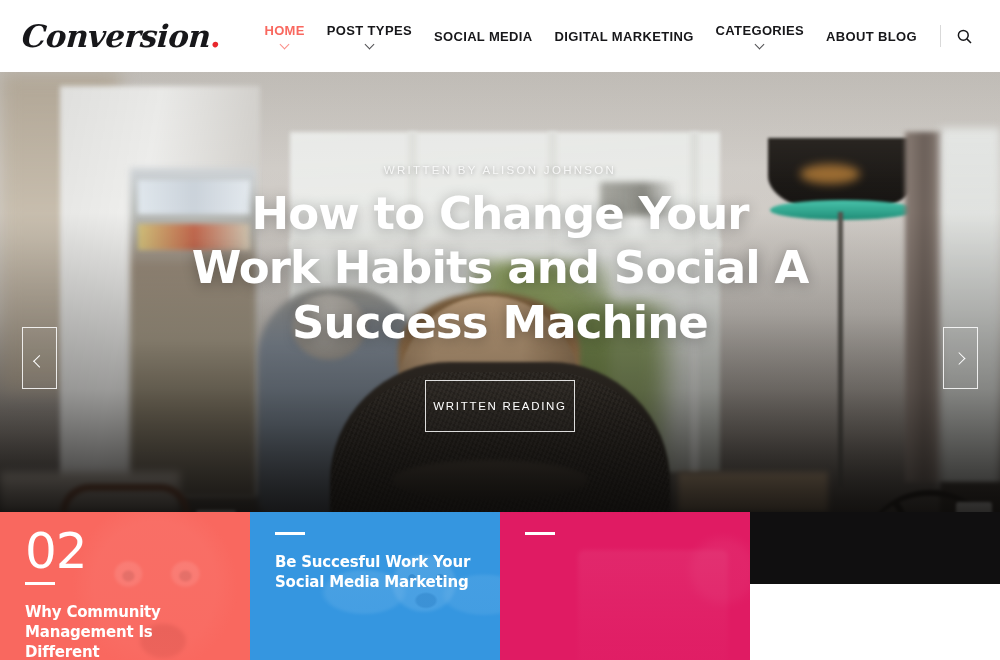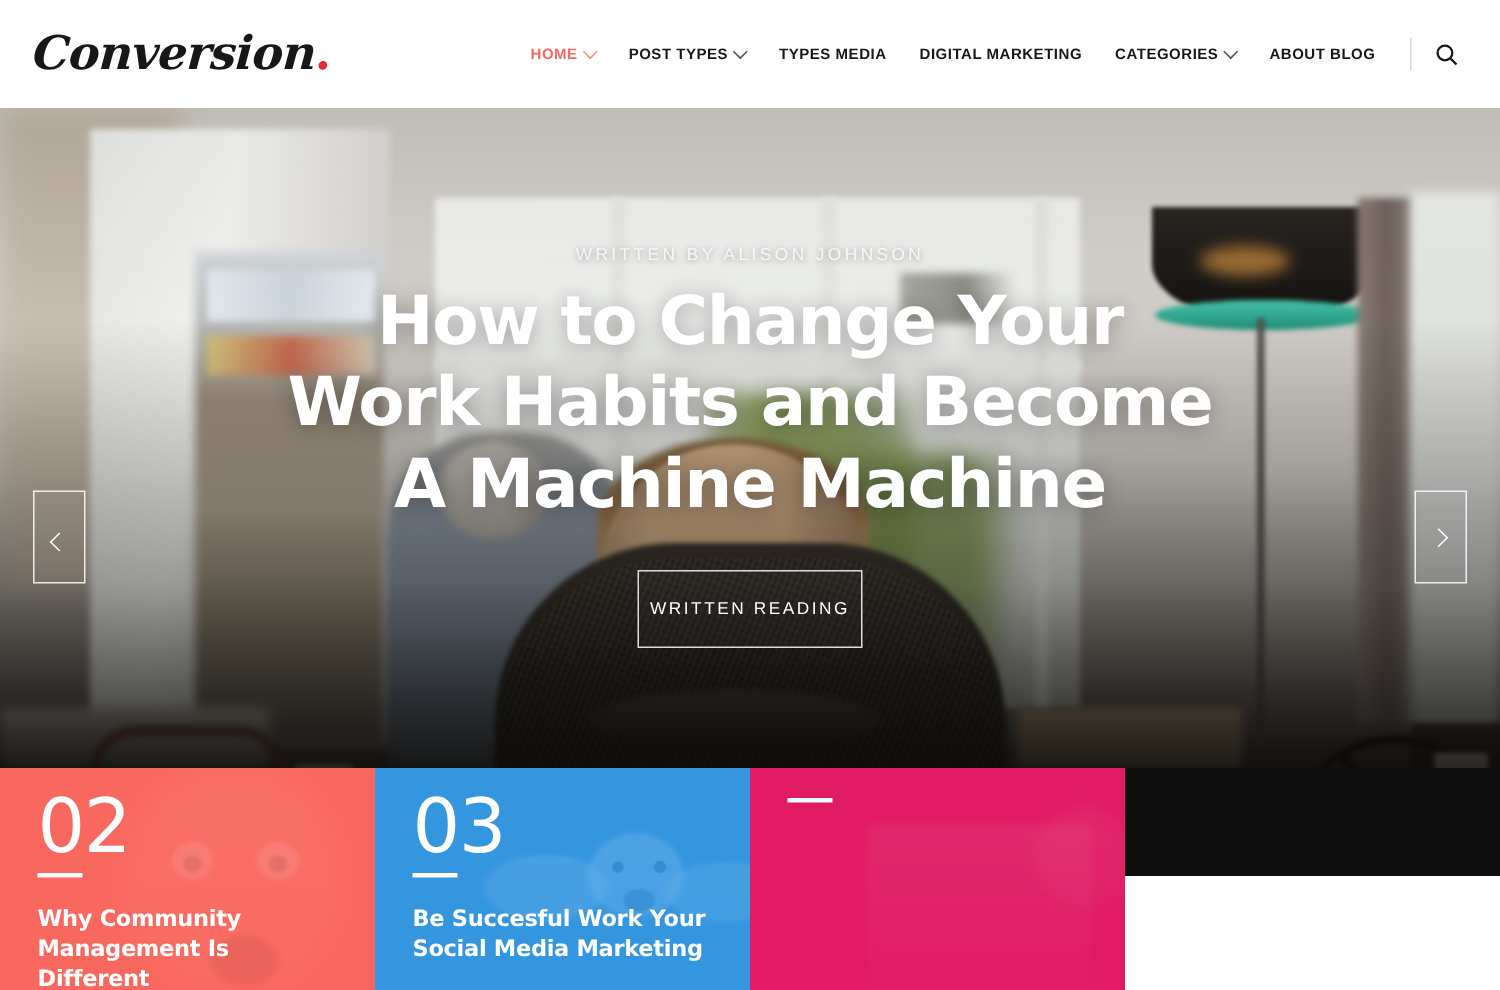--- a/index.html
+++ b/index.html
@@ -30,25 +30,26 @@
   }
   .logo-dot { color:#e8272c; font-style:normal; }
 
   .nav {
     margin-left:auto; margin-right:18px;
     display:flex; align-items:center; height:100%;
   }
   .nav-item {
     display:flex; align-items:center; gap:5px;
     padding:0 11px;
-    font-size:10px; font-weight:bold;
+    font-size:13px; font-weight:bold;
     letter-spacing:0.35px;
     color:#17171a;
     white-space:nowrap;
     cursor:pointer;
+    flex-direction:column;
   }
   .nav-item.active { color:#f9685f; }
   .caret {
     display:inline-block;
     width:7px; height:7px;
     border-right:1.4px solid currentColor;
     border-bottom:1.4px solid currentColor;
     transform:translateY(-2px) rotate(45deg);
     opacity:.75;
   }
@@ -366,21 +367,21 @@
   <nav class="nav">
     <div class="nav-item active">
       <span>HOME</span>
       <span class="caret"></span>
     </div>
     <div class="nav-item">
       <span>POST TYPES</span>
       <span class="caret"></span>
     </div>
     <div class="nav-item">
-      <span>TYPES MEDIA</span>
+      <span>SOCIAL MEDIA</span>
     </div>
     <div class="nav-item">
       <span>DIGITAL MARKETING</span>
     </div>
     <div class="nav-item">
       <span>CATEGORIES</span>
       <span class="caret"></span>
     </div>
     <div class="nav-item">
       <span>ABOUT BLOG</span>
@@ -438,21 +439,21 @@
 
   <div class="hero-arrow prev">
     <span class="chev l"></span>
   </div>
   <div class="hero-arrow next">
     <span class="chev r"></span>
   </div>
 
   <div class="hero-inner">
     <div class="hero-meta">WRITTEN BY ALISON JOHNSON</div>
-    <h1 class="hero-title">How to Change Your Work Habits and Become A Machine Machine</h1>
+    <h1 class="hero-title">How to Change Your Work Habits and Social A Success Machine</h1>
     <div class="hero-cta">WRITTEN READING</div>
   </div>
 </div>
 
 <div class="band"></div>
 
 <div class="cards">
 
   <div class="card">
     <div class="card-bg" style="background:#f9685f">
@@ -468,21 +469,20 @@
   </div>
 
 
   <div class="card">
     <div class="card-bg" style="background:#3596e0">
       <div class="c3-ghosts"></div>
       <div class="c3-eyes"></div>
     </div>
     <div class="card-tint" style="background:linear-gradient(180deg,rgba(53,150,224,.55),rgba(53,150,224,.74))"></div>
     <div class="card-body">
-      <div class="card-num">03</div>
       <div class="card-rule"></div>
       <div class="card-title">Be Succesful Work Your Social Media Marketing</div>
     </div>
   </div>
 
   <div class="card">
     <div class="card-bg" style="background:#e01b63">
       <div class="c4-imac"></div>
       <div class="c4-lamp"></div>
     </div>

